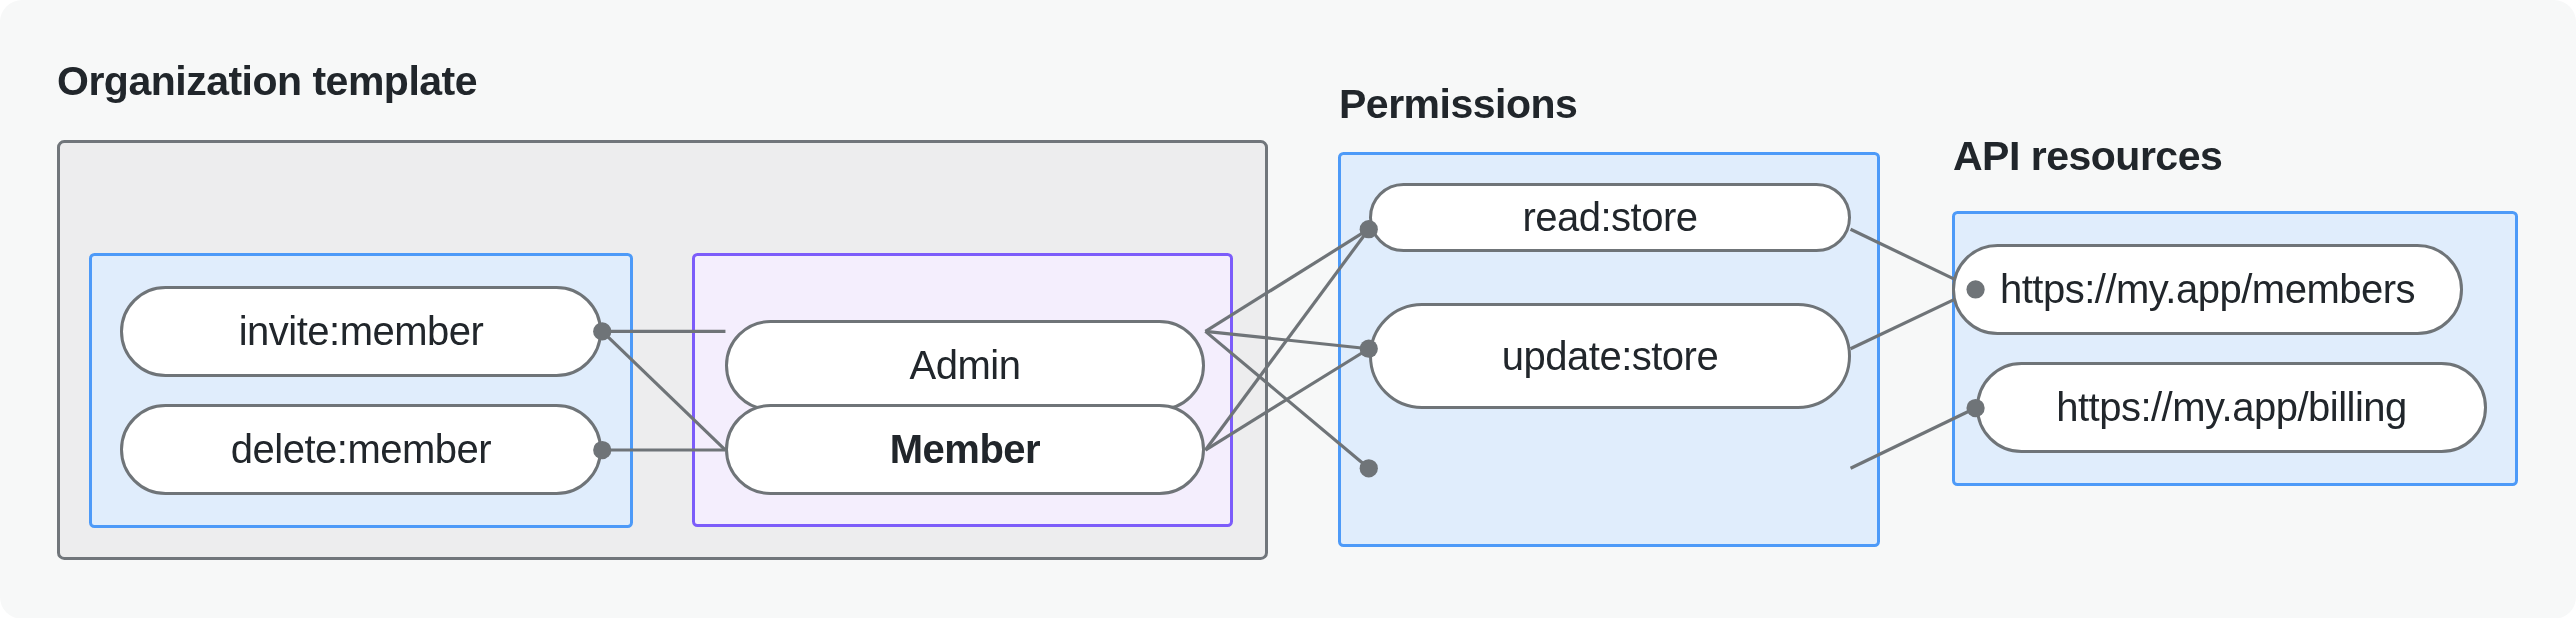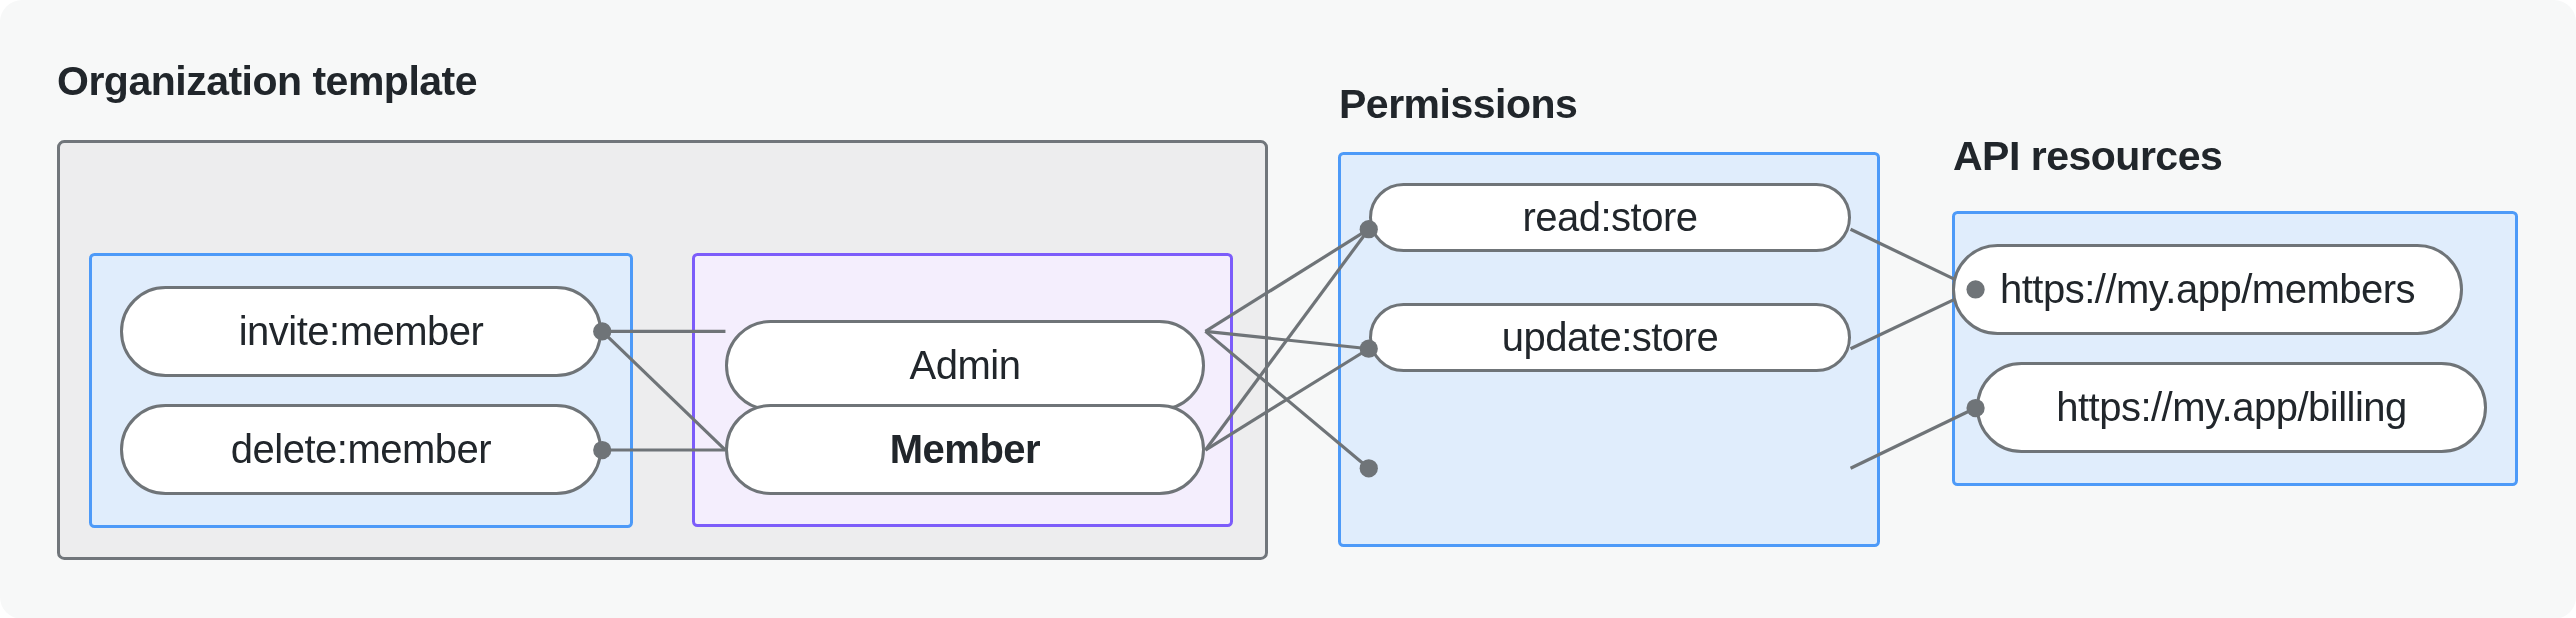--- a/index.html
+++ b/index.html
@@ -87,21 +87,21 @@
       <line x1="2028" y1="251" x2="2165" y2="317" stroke="#6f7478" stroke-width="3.5"></line>
       <line x1="2028" y1="382" x2="2165" y2="317" stroke="#6f7478" stroke-width="3.5"></line>
       <line x1="2028" y1="513" x2="2165" y2="447" stroke="#6f7478" stroke-width="3.5"></line>
     </svg>
 
   <div class="pill" style="left: 120px; top: 286px; width: 482px; height: 91px;">invite:member</div>
   <div class="pill" style="left: 120px; top: 404px; width: 482px; height: 91px;">delete:member</div>
   <div class="pill" style="left: 725px; top: 286px; width: 480px; height: 91px; margin-top: 34px;">Admin</div>
   <div class="pill" style="left: 725px; top: 404px; width: 480px; height: 91px; font-weight: bold;">Member</div>
   <div class="pill" style="left: 1369px; top: 183px; width: 482px; height: 69px;">read:store</div>
-  <div class="pill" style="left: 1369px; top: 303px; width: 482px; height: 69px;">update:store</div>
+  <div class="pill" style="left: 1369px; top: 303px; width: 482px; height: 106px;">update:store</div>
   <div class="pill" style="left: 1952px; top: 244px; width: 511px; height: 91px;">https://my.app/members</div>
   <div class="pill" style="left: 1976px; top: 362px; width: 511px; height: 91px;">https://my.app/billing</div>
 
   <svg class="layer dots" id="dots-layer" width="2576" height="619" viewBox="0 0 2823 678">
       <circle cx="660" cy="363" r="10" fill="#6f7478"></circle>
       <circle cx="660" cy="493" r="10" fill="#6f7478"></circle>
       <circle cx="1500" cy="251" r="10" fill="#6f7478"></circle>
       <circle cx="1500" cy="382" r="10" fill="#6f7478"></circle>
       <circle cx="1500" cy="513" r="10" fill="#6f7478"></circle>
       <circle cx="2165" cy="317" r="10" fill="#6f7478"></circle>

